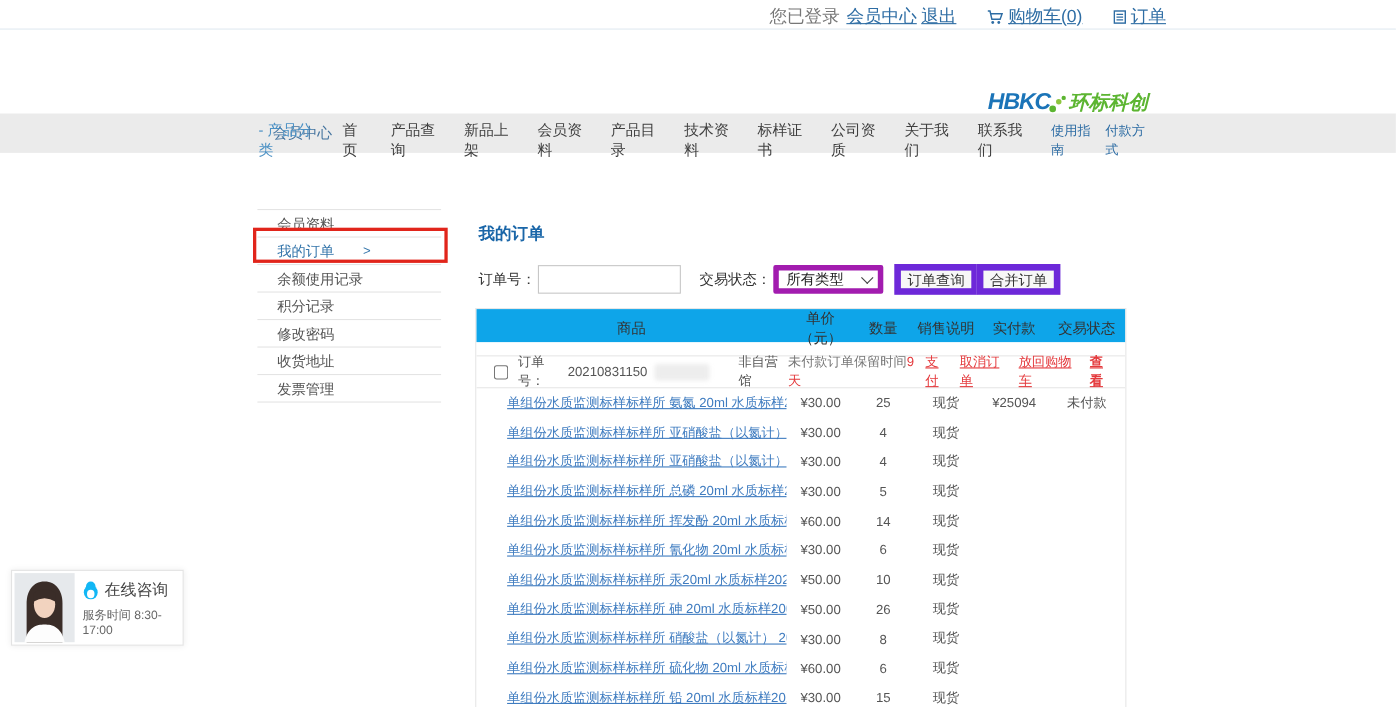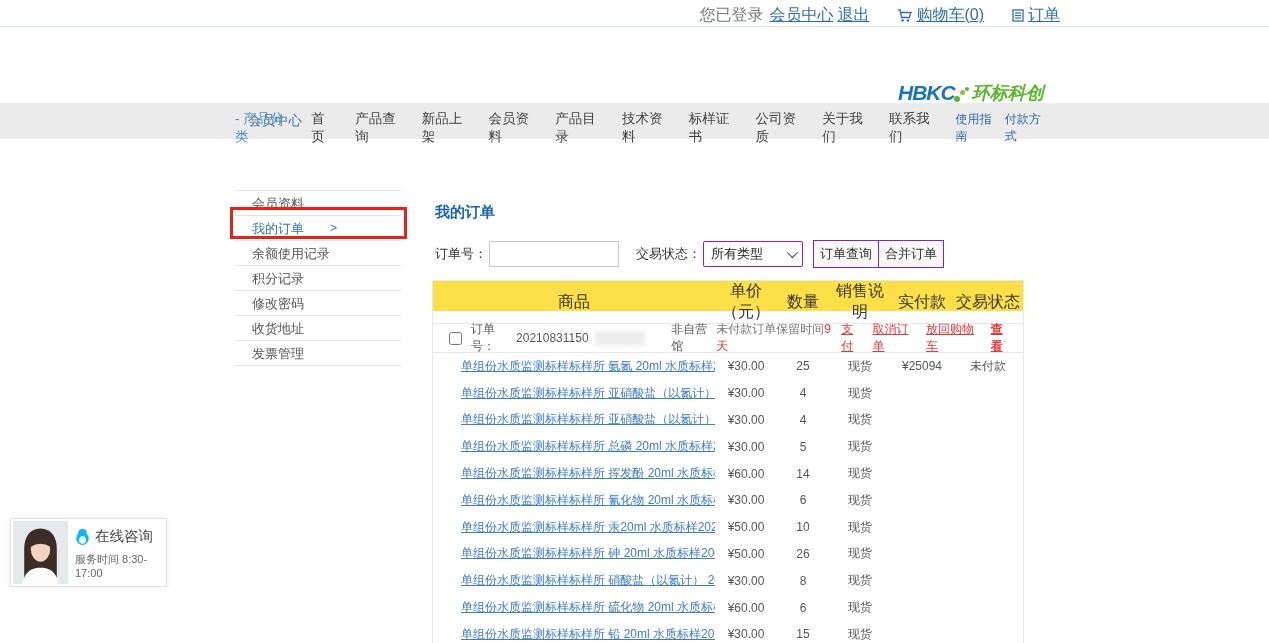--- a/index.html
+++ b/index.html
@@ -50,34 +50,34 @@
   .side-item.active .side-label{ color:#3576ab; }
   .red-box{ position:absolute; left:230px; top:68px; width:177px; height:32px;
             border:3px solid #e1251b; pointer-events:none; }
 
   .main{ position:absolute; left:432px; top:51px; width:592px; }
   .panel-title{ margin:13px 0 0 3px; font-size:15px; font-weight:bold; color:#1a66a8; }
   .search-row{ display:flex; align-items:center; margin:18px 0 0 3px; font-size:13px; color:#333; }
   .order-input{ width:130px; height:26px; border:1px solid #c7c7c7; margin-left:2px; padding:0 5px;
                 font-size:12px; outline:none; }
   .lbl-status{ margin-left:17px; }
-  .select{ width:100px; height:26px; border:1px solid #a21caf; border-radius:2px; background:#fff;
+  .select{ width:100px; height:26px; border:5px solid #a21caf; border-radius:2px; background:#fff;
            display:flex; align-items:center; justify-content:space-between; padding:0 7px;
            margin-left:2px; font-size:13px; color:#222; cursor:pointer; }
   .chev{ width:8px; height:8px; border-right:1.5px solid #444; border-bottom:1.5px solid #444;
          transform:rotate(45deg) translateY(-2px); }
-  .btn{ height:28px; padding:0 6px; border:1px solid #6d28d9; background:#f7f7f7; font-size:13px;
+  .btn{ height:28px; padding:0 6px; border:6px solid #6d28d9; background:#f7f7f7; font-size:13px;
         color:#333; cursor:pointer; font-family:inherit; }
   .btn.query{ margin-left:10px; }
   .btn.merge{ margin-left:-1px; }
 
   
   .table{ margin-top:12px; border:1px solid #e7e7e7; height:372px; overflow:hidden; }
   .thead, .prow{ display:grid; grid-template-columns:1fr 62px 52px 62px 62px 70px; align-items:center; }
-  .thead{ height:30px; background:#fde047; font-size:16px; color:#333; }
+  .thead{ height:30px; background:#0ea5e9; font-size:13px; color:#333; }
   .th{ text-align:center; }
   .tgap{ height:12px; }
   .group-row{ height:30px; border-top:1px solid #e7e7e7; border-bottom:1px solid #e7e7e7;
               display:flex; align-items:center; font-size:12px; color:#555; padding:0 10px 0 16px; }
   .group-row input[type=checkbox]{ width:13px; height:13px; margin-right:9px; }
   .blur-box{ width:54px; height:15px; background:#ededed; border-radius:3px; filter:blur(2px); margin-left:6px; }
   .shop-tag{ margin-left:26px; color:#555; }
   .hold{ margin-left:auto; color:#777; }
   .hold .days{ color:#e4393c; }
   .g-actions{ display:flex; gap:9px; margin-left:6px; }

